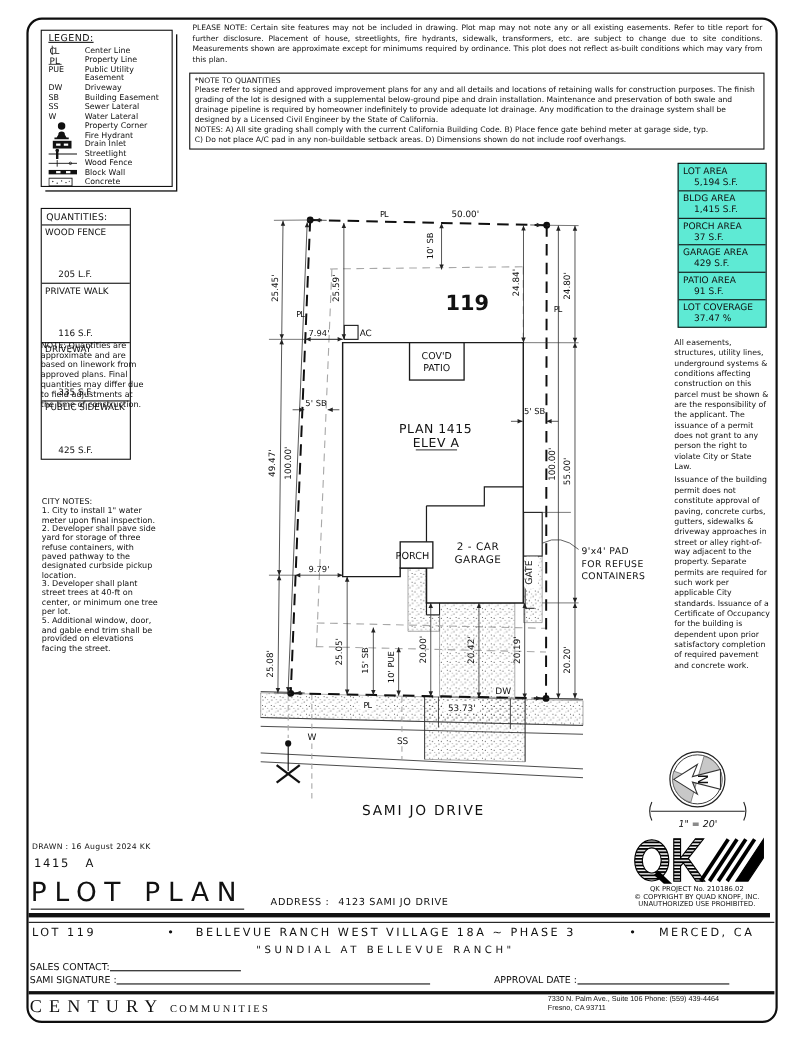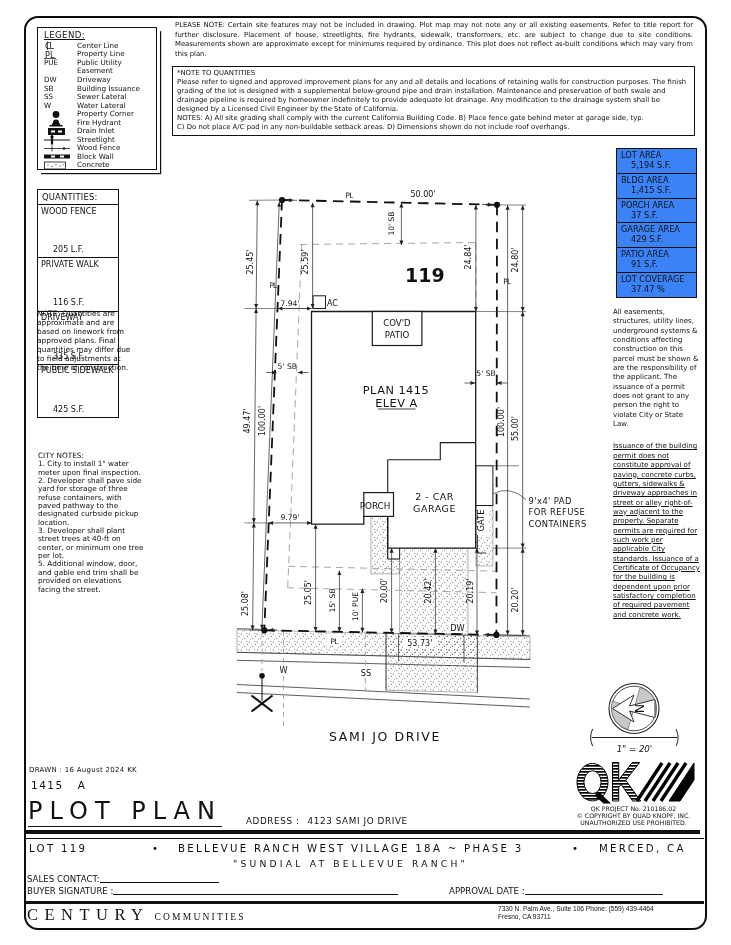--- a/index.html
+++ b/index.html
@@ -24,26 +24,26 @@
   #quantities{left:37px;top:189px;width:80px;border:1.1px solid #111;background:#fff;}
   #quantities .qhead{border-bottom:1.1px solid #111;font-size:8.4px;padding:2px 0 2px 4px;letter-spacing:.2px;}
   #quantities .qcell{border-bottom:1.1px solid #111;font-size:8px;padding:1.5px 0 2px 3px;line-height:10.4px;white-space:nowrap;}
   #quantities .qcell:last-child{border-bottom:none;}
   #quantities .qval{padding-left:12px;margin-top:28px;}
   #qty-note{left:37px;top:309px;width:98px;font-size:7.4px;line-height:9px;}
   #buyer-note{left:39px;top:382px;width:85px;border:1.1px solid #111;padding:2px 3px;font-size:7.4px;line-height:8.7px;}
   #city-notes{left:38px;top:452px;width:106px;font-size:7.3px;line-height:8.35px;}
   #city-notes .cn-title{margin-bottom:0px;}
   
-  #areas{left:616px;top:148px;width:79px;border:1.1px solid #111;background:#3b82f6;}
+  #areas{left:616px;top:148px;width:79px;border:1.1px solid #111;background:#5eead4;}
   #areas .acell{border-bottom:1.1px solid #111;font-size:8.2px;padding:2px 0 2px 4px;line-height:9.9px;white-space:nowrap;}
   #areas .acell:last-child{border-bottom:none;}
   #areas .aval{padding-left:10px;}
   #right-notes{left:613px;top:307px;width:88px;font-size:7.05px;line-height:9.35px;}
-  #right-notes .rp2{margin-top:13px;text-decoration:underline;}
+  #right-notes .rp2{margin-top:3px;}
   
   #tb-drawn{left:29px;top:766px;font-size:7px;letter-spacing:.3px;}
   #tb-planno{left:31px;top:779px;font-size:10.5px;letter-spacing:1.5px;}
   #tb-planno .rev{margin-left:14px;}
   #tb-title{left:28px;top:797px;font-size:24px;letter-spacing:7px;border-bottom:1.3px solid #111;
             padding-bottom:1px;line-height:28px;}
   #tb-address{left:246px;top:816px;font-size:8.8px;letter-spacing:.6px;}
   #tb-address .aval{margin-left:8px;}
   #qk-small{left:566px;top:804.5px;width:135px;font-size:6.2px;line-height:7.2px;text-align:center;}
   #tb-bar1{left:26px;top:830px;width:674px;height:4px;background:#111;}
@@ -312,21 +312,21 @@
     <div class="lrow">
       <span class="lsym"></span>
       <span class="llab">Easement</span>
     </div>
     <div class="lrow">
       <span class="lsym">DW</span>
       <span class="llab">Driveway</span>
     </div>
     <div class="lrow">
       <span class="lsym">SB</span>
-      <span class="llab">Building Issuance</span>
+      <span class="llab">Building Easement</span>
     </div>
     <div class="lrow">
       <span class="lsym">SS</span>
       <span class="llab">Sewer Lateral</span>
     </div>
     <div class="lrow">
       <span class="lsym">W</span>
       <span class="llab">Water Lateral</span>
     </div>
     <div class="lrow">
@@ -485,21 +485,21 @@
   <span class="abs tb-lot-item" style="left:29px">LOT 119</span>
   <span class="abs tb-lot-item" style="left:152px">•</span>
   <span class="abs tb-lot-item" style="left:178px">BELLEVUE RANCH WEST VILLAGE 18A ~ PHASE 3</span>
   <span class="abs tb-lot-item" style="left:572px">•</span>
   <span class="abs tb-lot-item" style="left:599px">MERCED, CA</span>
   <div class="abs" id="tb-subtitle">"SUNDIAL AT BELLEVUE RANCH"</div>
   <div class="abs" id="tb-sales">
     <span>SALES CONTACT:</span><span class="uline" style="width:119px"></span>
   </div>
   <div class="abs" id="tb-buyer">
-    <span>BUYER SIGNATURE :</span><span class="uline" style="width:285px"></span>
+    <span>SAMI SIGNATURE :</span><span class="uline" style="width:285px"></span>
   </div>
   <div class="abs" id="tb-approval">
     <span>APPROVAL DATE :</span><span class="uline" style="width:138px"></span>
   </div>
   <div class="abs" id="tb-bar2"></div>
   <div class="abs" id="tb-brand">
     <span class="b1">CENTURY</span><span class="b2">COMMUNITIES</span>
   </div>
   <div class="abs" id="tb-office">
     <div>7330 N. Palm Ave., Suite 106    Phone: (559) 439-4464</div>

